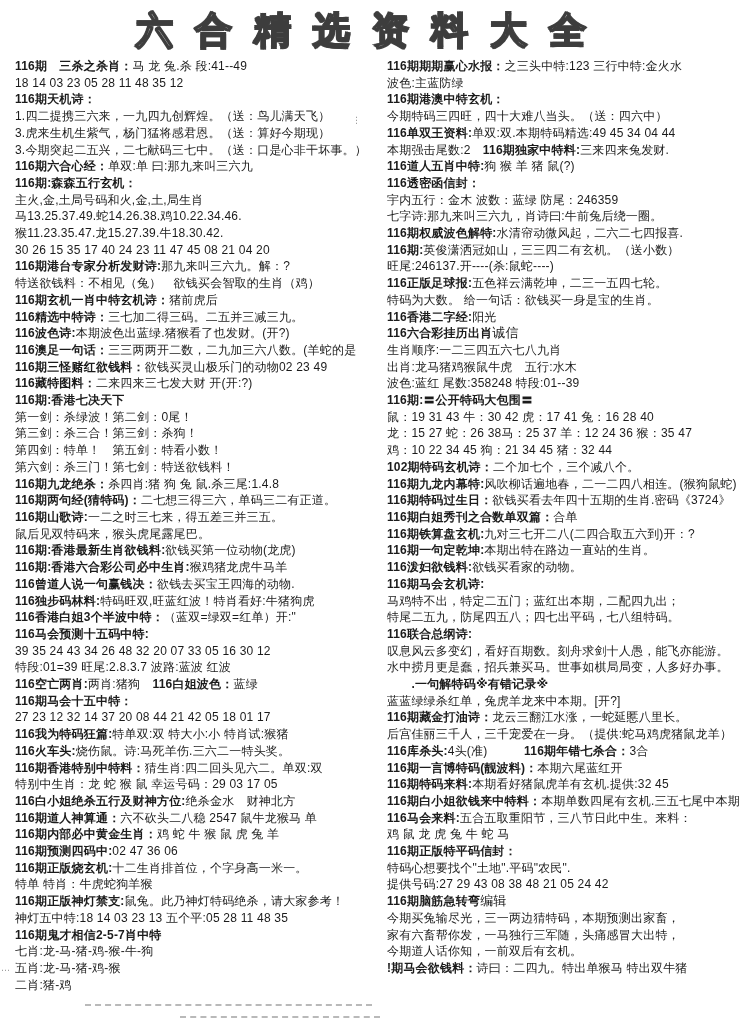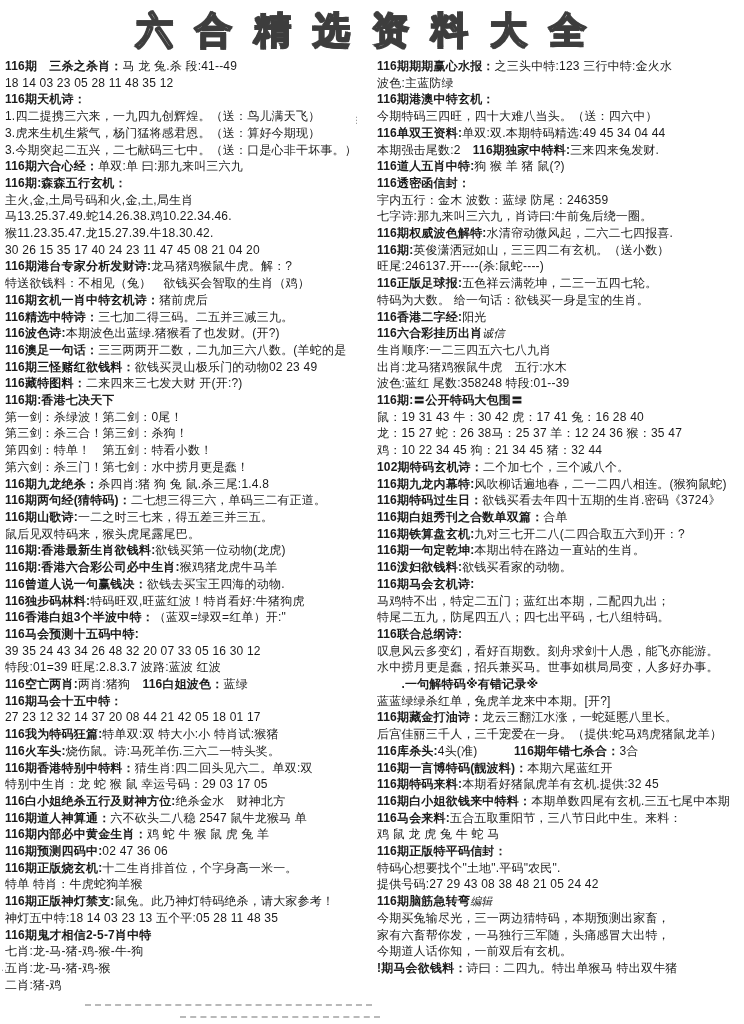--- a/index.html
+++ b/index.html
@@ -23,32 +23,32 @@
       -1px -1px 0 #4a4a4a, 1px -1px 0 #4a4a4a,
       -1px 1px 0 #4a4a4a, 1px 1px 0 #4a4a4a;
     white-space:nowrap;
   }
   .cols{
     position:absolute;top:58px;left:0;width:744px;bottom:0;
     display:flex;
   }
   .col{
     width:372px;
-    padding:0 2px 0 5px;
+    padding:0 2px 0 15px;
     box-sizing:border-box;
   }
   .line{
     font-size:12px;
     line-height:16.7px;
     white-space:nowrap;
     overflow:hidden;
     letter-spacing:0.2px;
   }
   .bd{font-weight:bold;}
-  .sm{font-size:11px;font-style:italic;}
+  .sm{font-size:13px;}
   .artifact{
     position:absolute;
     border-top:2px dashed #b9b9b9;
     height:0;
   }
   .artifact-dots{
     position:absolute;
     color:#9a9a9a;
     font-size:9px;
     line-height:4px;
@@ -66,33 +66,33 @@
         <div class="line"><span class="bd">116期天机诗：</span></div>
         <div class="line"><span>1.四二提携三六来，一九四九创辉煌。（送：鸟儿满天飞）</span></div>
         <div class="line"><span>3.虎来生机生紫气，杨门猛将感君恩。（送：算好今期现）</span></div>
         <div class="line"><span>3.今期突起二五兴，二七献码三七中。（送：口是心非干坏事。）</span></div>
         <div class="line"><span class="bd">116期六合心经：</span><span>单双:单 曰:那九来叫三六九</span></div>
         <div class="line"><span class="bd">116期:森森五行玄机：</span></div>
         <div class="line"><span>主火,金,土局号码和火,金,土,局生肖</span></div>
         <div class="line"><span>马13.25.37.49.蛇14.26.38.鸡10.22.34.46.</span></div>
         <div class="line"><span>猴11.23.35.47.龙15.27.39.牛18.30.42.</span></div>
         <div class="line"><span>30 26 15 35 17 40 24 23 11 47 45 08 21 04 20</span></div>
-        <div class="line"><span class="bd">116期港台专家分析发财诗:</span><span>龙马猪鸡猴鼠牛虎。解：?</span></div>
+        <div class="line"><span class="bd">116期港台专家分析发财诗:</span><span>那九来叫三六九。解：?</span></div>
         <div class="line"><span>特送欲钱料：不相见（兔）　欲钱买会智取的生肖（鸡）</span></div>
         <div class="line"><span class="bd">116期玄机一肖中特玄机诗：</span><span>猪前虎后</span></div>
         <div class="line"><span class="bd">116精选中特诗：</span><span>三七加二得三码。二五并三减三九。</span></div>
         <div class="line"><span class="bd">116波色诗:</span><span>本期波色出蓝绿.猪猴看了也发财。(开?)</span></div>
         <div class="line"><span class="bd">116澳足一句话：</span><span>三三两两开二数，二九加三六八数。(羊蛇的是</span></div>
         <div class="line"><span class="bd">116期三怪赌红欲钱料：</span><span>欲钱买灵山极乐门的动物02 23 49</span></div>
         <div class="line"><span class="bd">116藏特图料：</span><span>二来四来三七发大财 开(开:?)</span></div>
         <div class="line"><span class="bd">116期:香港七决天下</span></div>
         <div class="line"><span>第一剑：杀绿波！第二剑：0尾！</span></div>
         <div class="line"><span>第三剑：杀三合！第三剑：杀狗！</span></div>
         <div class="line"><span>第四剑：特单！　第五剑：特看小数！</span></div>
-        <div class="line"><span>第六剑：杀三门！第七剑：水中捞月更是蠢！</span></div>
+        <div class="line"><span>第六剑：杀三门！第七剑：特送欲钱料！</span></div>
         <div class="line"><span class="bd">116期九龙绝杀：</span><span>杀四肖:猪 狗 兔 鼠.杀三尾:1.4.8</span></div>
         <div class="line"><span class="bd">116期两句经(猜特码)：</span><span>二七想三得三六，单码三二有正道。</span></div>
         <div class="line"><span class="bd">116期山歌诗:</span><span>一二之时三七来，得五差三并三五。</span></div>
         <div class="line"><span>鼠后见双特码来，猴头虎尾露尾巴。</span></div>
         <div class="line"><span class="bd">116期:香港最新生肖欲钱料:</span><span>欲钱买第一位动物(龙虎)</span></div>
         <div class="line"><span class="bd">116期:香港六合彩公司必中生肖:</span><span>猴鸡猪龙虎牛马羊</span></div>
         <div class="line"><span class="bd">116曾道人说一句赢钱决：</span><span>欲钱去买宝王四海的动物.</span></div>
         <div class="line"><span class="bd">116独步码林料:</span><span>特码旺双,旺蓝红波！特肖看好:牛猪狗虎</span></div>
         <div class="line"><span class="bd">116香港白姐3个半波中特：</span><span>（蓝双=绿双=红单）开:"</span></div>
         <div class="line"><span class="bd">116马会预测十五码中特:</span></div>

